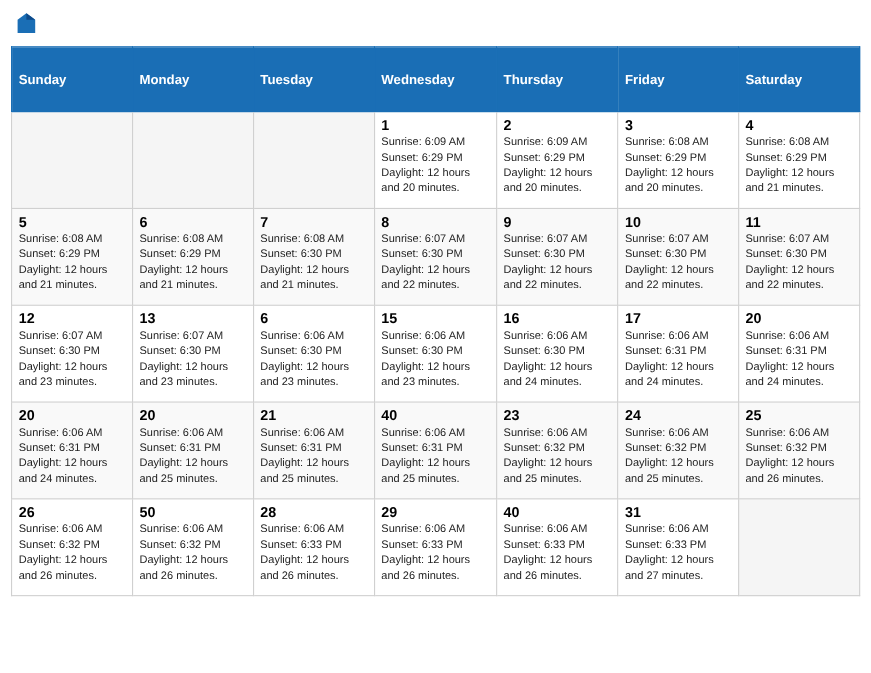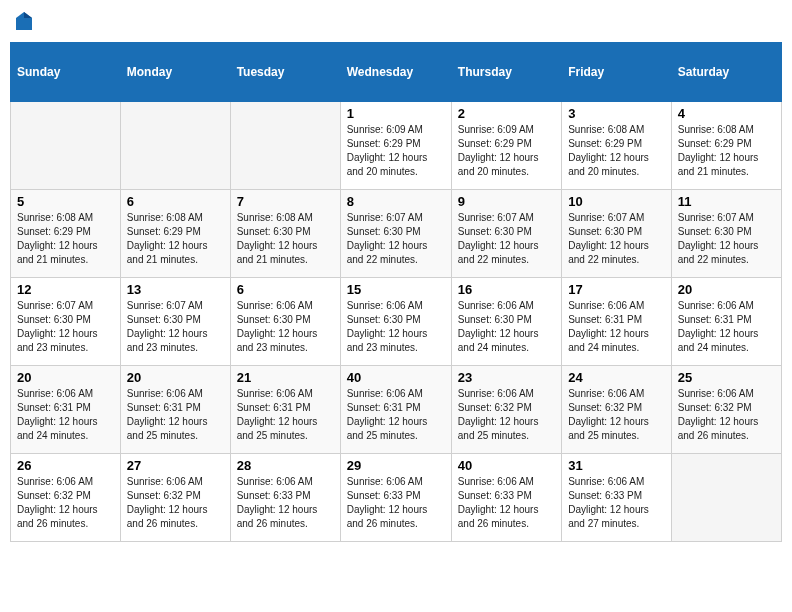--- a/index.html
+++ b/index.html
@@ -283,21 +283,21 @@
         </td>
       </tr>
       <tr>
         <td>
           <span class="day-num">26</span>
           <div class="day-info" style="white-space: pre-line;">Sunrise: 6:06 AM
 Sunset: 6:32 PM
 Daylight: 12 hours and 26 minutes.</div>
         </td>
         <td>
-          <span class="day-num">27</span>
+          <span class="day-num">50</span>
           <div class="day-info" style="white-space: pre-line;">Sunrise: 6:06 AM
 Sunset: 6:32 PM
 Daylight: 12 hours and 26 minutes.</div>
         </td>
         <td>
           <span class="day-num">28</span>
           <div class="day-info" style="white-space: pre-line;">Sunrise: 6:06 AM
 Sunset: 6:33 PM
 Daylight: 12 hours and 26 minutes.</div>
         </td>

